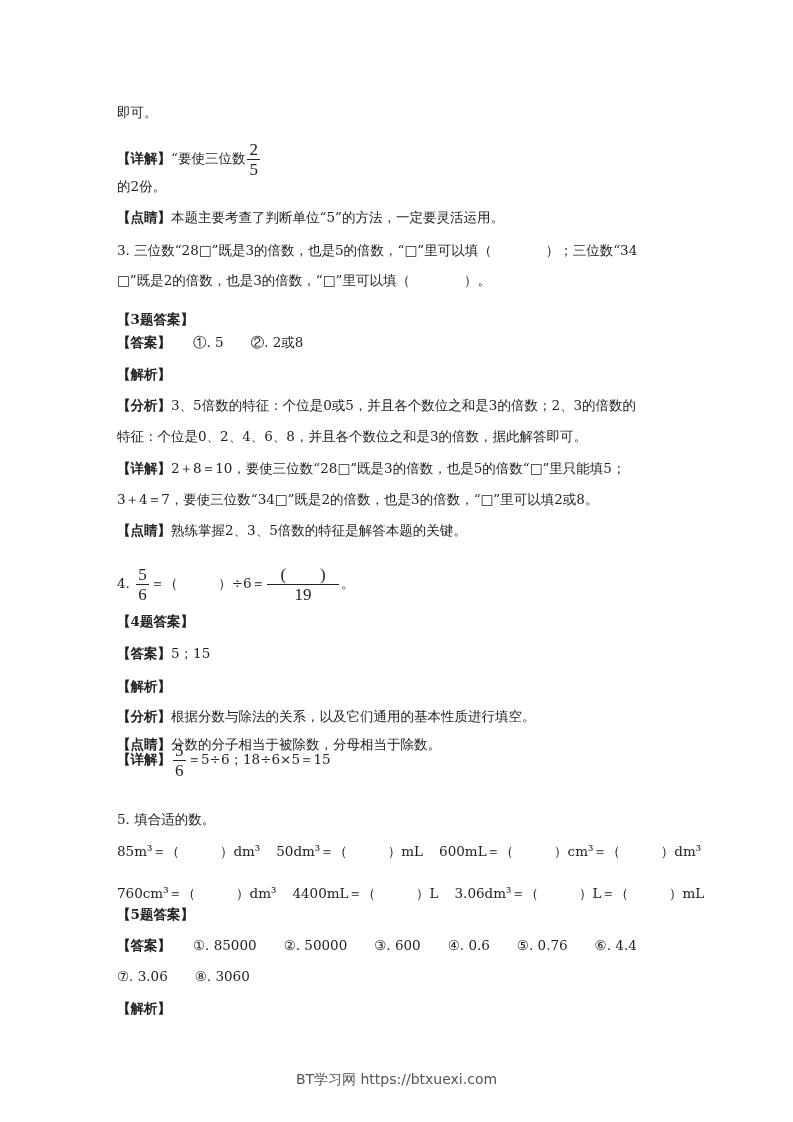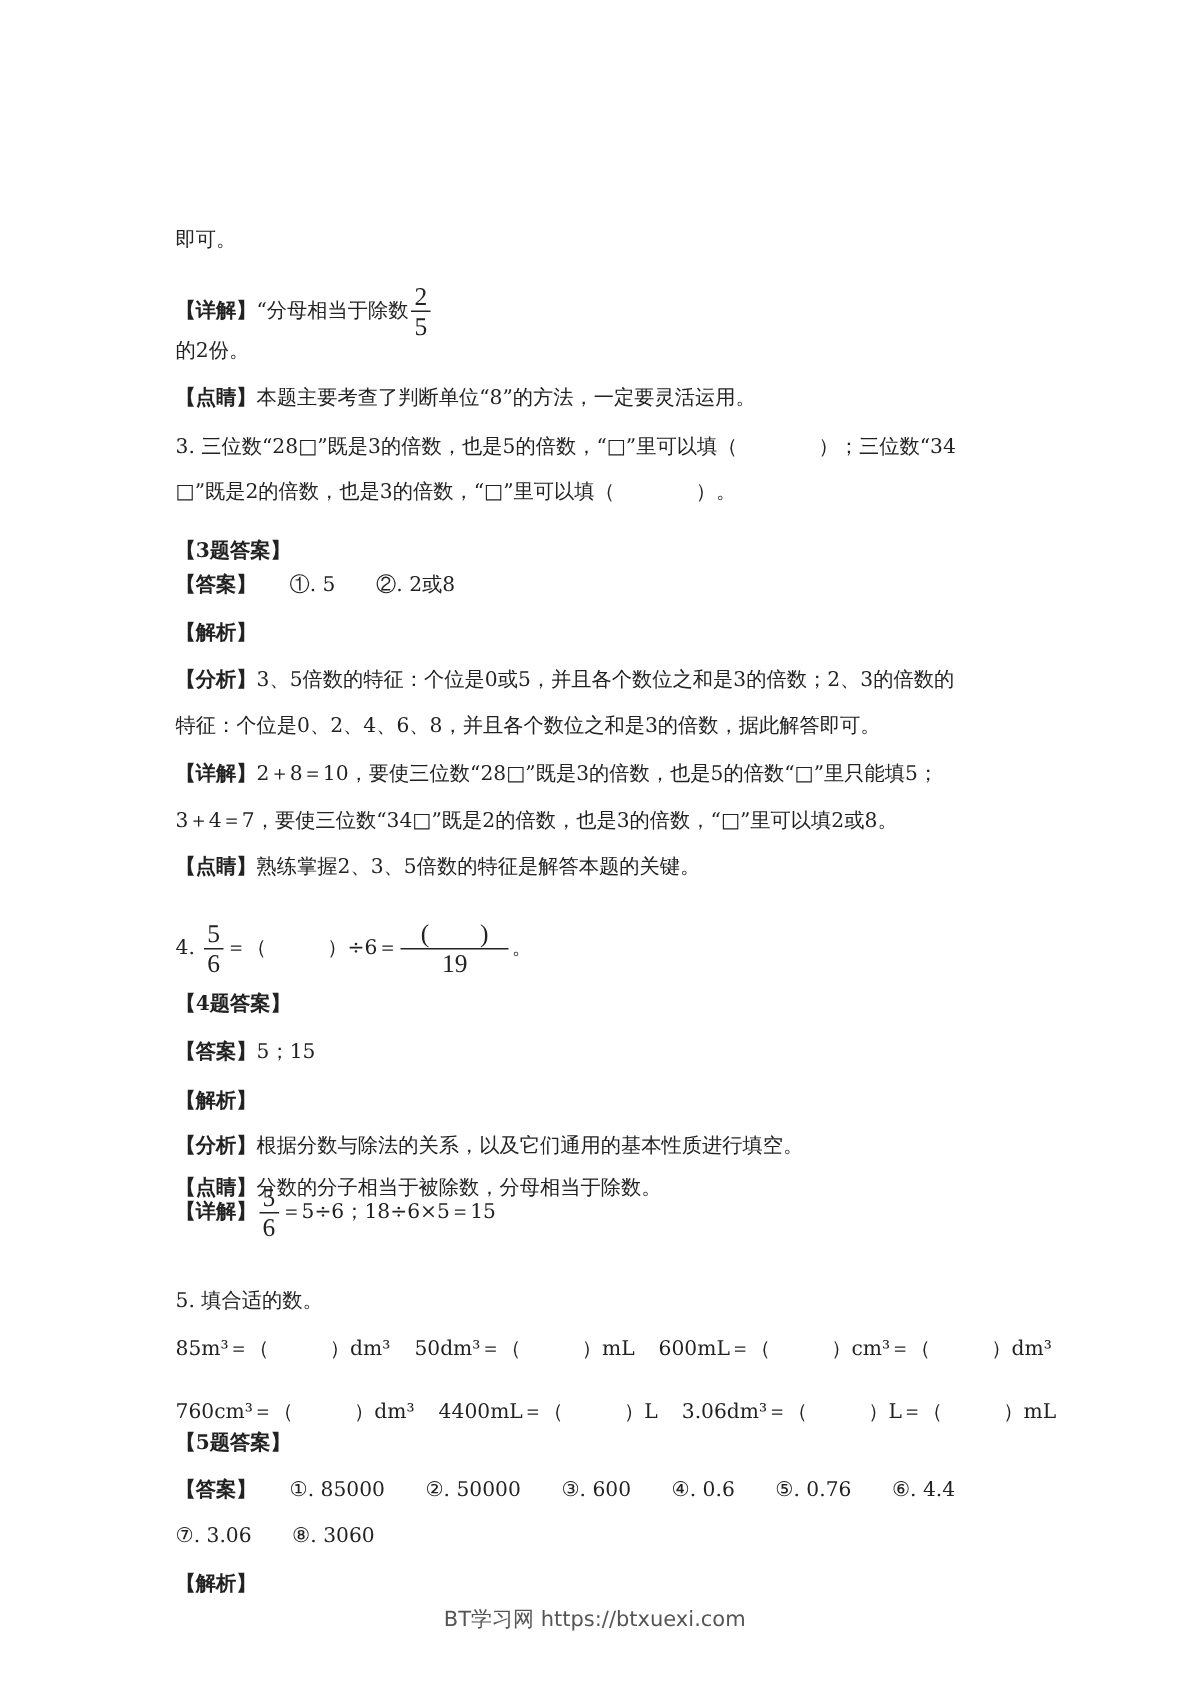--- a/index.html
+++ b/index.html
@@ -1,44 +1,44 @@
 <!DOCTYPE html>
 <html><head>
 <meta charset="utf-8">
 <style>
   html, body { margin: 0; padding: 0; background: #ffffff; }
   body { width: 793px; height: 1122px; position: relative; overflow: hidden;
          font-family: "DejaVu Serif", "Liberation Serif", serif; color: #222; }
-  .line { position: absolute; left: 117px; font-size: 13.5px; line-height: 18px; white-space: nowrap; margin-top: 48px; }
+  .line { position: absolute; left: 117px; font-size: 13.5px; line-height: 18px; white-space: nowrap; }
   .b { font-weight: bold; text-align: center; }
   .frac { display: inline-flex; flex-direction: column; align-items: center; vertical-align: middle;
           font-family: "Liberation Serif", serif; font-size: 17px; line-height: 19px; margin: 0 2px; }
   .frac .num { border-bottom: 1px solid #222; padding: 0 2px; }
   .frac.wide .num { min-width: 68px; text-align: center; }
   .gap { display: inline-block; }
   .footer { position: absolute; left: 0; width: 793px; top: 1071px; text-align: center;
             font-family: "DejaVu Sans", sans-serif; font-size: 14px; color: #555; }
 </style>
 </head>
 <body>
 
 <div>
 
   <div class="line" style="top:103px">即可。</div>
 
   <div class="line" style="top:140px">
-    <span class="b">【详解】</span><span>“分母相当于除数</span><span class="frac">
+    <span class="b">【详解】</span><span>“要使三位数</span><span class="frac">
         <span class="num">2</span>
         <span>5</span>
       </span>
   </div>
   <div class="line" style="top:177px">的2份。</div>
 
   <div class="line" style="top:208px">
-    <span class="b">【点睛】</span><span>本题主要考查了判断单位“8”的方法，一定要灵活运用。</span>
+    <span class="b">【点睛】</span><span>本题主要考查了判断单位“5”的方法，一定要灵活运用。</span>
   </div>
 
   <div class="line" style="top:241px">3. 三位数“28□”既是3的倍数，也是5的倍数，“□”里可以填（　　　　）；三位数“34</div>
   <div class="line" style="top:271px">□”既是2的倍数，也是3的倍数，“□”里可以填（　　　　）。</div>
   <div class="line b" style="top:310px">【3题答案】</div>
   <div class="line" style="top:333px">
     <span class="b">【答案】</span><span class="gap" style="width:22px"></span><span>①. 5　　②. 2或8</span>
   </div>
   <div class="line b" style="top:365px">【解析】</div>
   <div class="line" style="top:396px">

